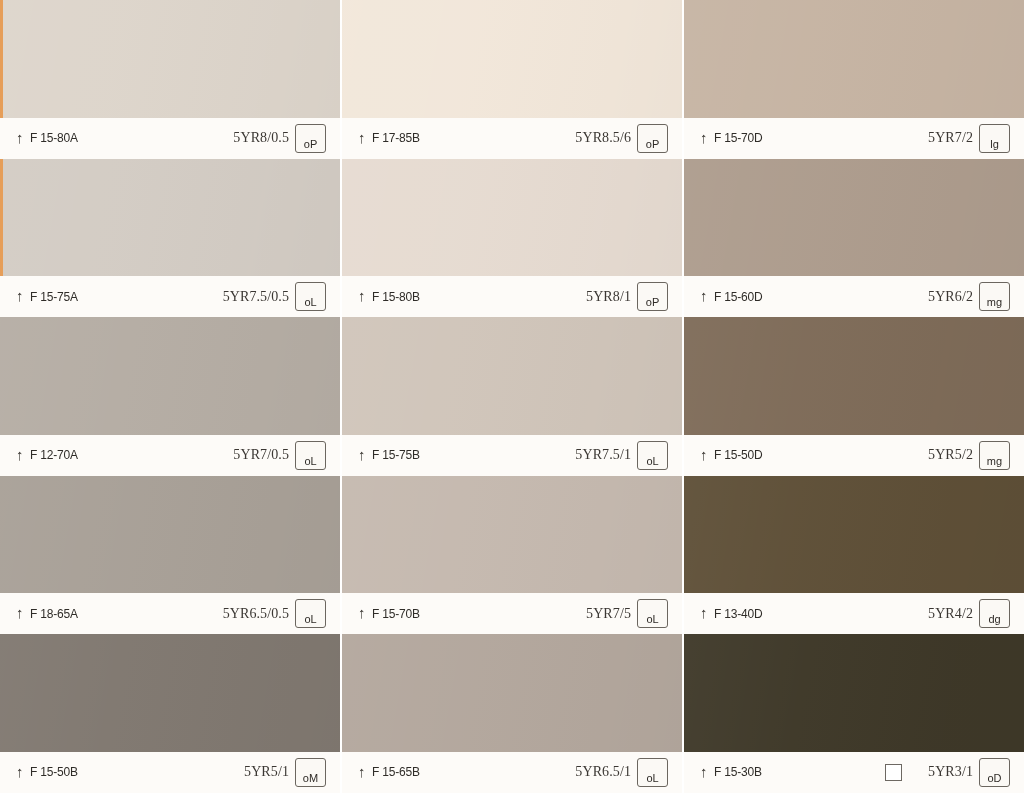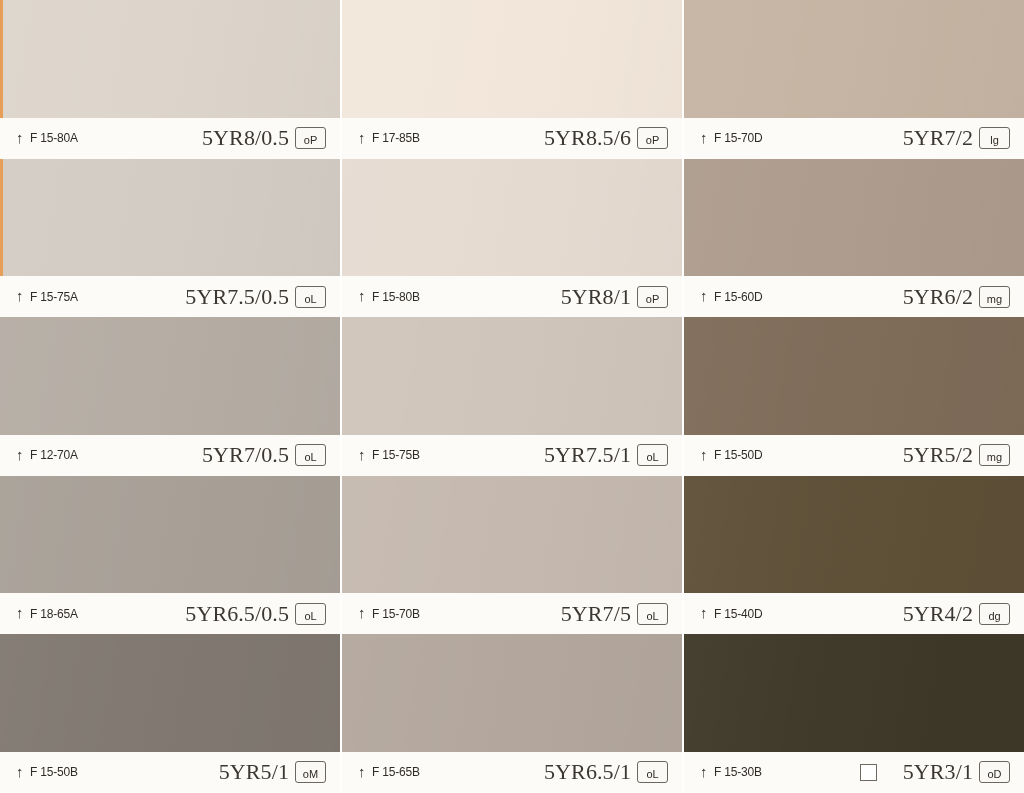--- a/index.html
+++ b/index.html
@@ -89,38 +89,38 @@
     flex: 0 0 auto;
     width: 15px;
     height: 15px;
     border: 1px solid #6d6862;
     background: #ffffff;
     margin-right: 26px;
   }
   .munsell {
     flex: 0 0 auto;
     font-family: "Liberation Serif", serif;
-    font-size: 22px;
+    font-size: 14px;
     color: #3b3733;
     white-space: nowrap;
     margin-right: 6px;
     letter-spacing: 0.1px;
   }
   .tone-badge {
     flex: 0 0 auto;
     display: inline-block;
     min-width: 23px;
     text-align: center;
     font-family: "Liberation Sans", sans-serif;
     font-size: 11px;
     line-height: 13px;
     color: #2e2a26;
     border: 1px solid #6b665f;
     border-radius: 3px;
-    padding: 6px 3px 1px 3px;
+    padding: 13px 3px 1px 3px;
     background: #fbf9f5;
     white-space: nowrap;
   }
   
   .edge-mark {
     position: absolute;
     left: 0;
     top: 0;
     bottom: 0;
     width: 3px;
@@ -249,21 +249,21 @@
           <span class="code">F 15-70B</span>
           <span class="spacer"></span>
           <span class="munsell">5YR7/5</span>
           <span class="tone-badge">oL</span>
         </div>
       </div>
       <div class="swatch-cell col-3">
         <div class="swatch-color" style="background-color: rgb(94, 79, 55);"></div>
         <div class="label-bar">
           <span class="arrow-icon">↑</span>
-          <span class="code">F 15-40D</span>
+          <span class="code">F 13-40D</span>
           <span class="spacer"></span>
           <span class="munsell">5YR4/2</span>
           <span class="tone-badge">dg</span>
         </div>
       </div>
     </div>
     <div class="swatch-row">
       <div class="swatch-cell col-1">
         <div class="swatch-color" style="background-color: rgb(128, 120, 112);"></div>
         <div class="label-bar">

